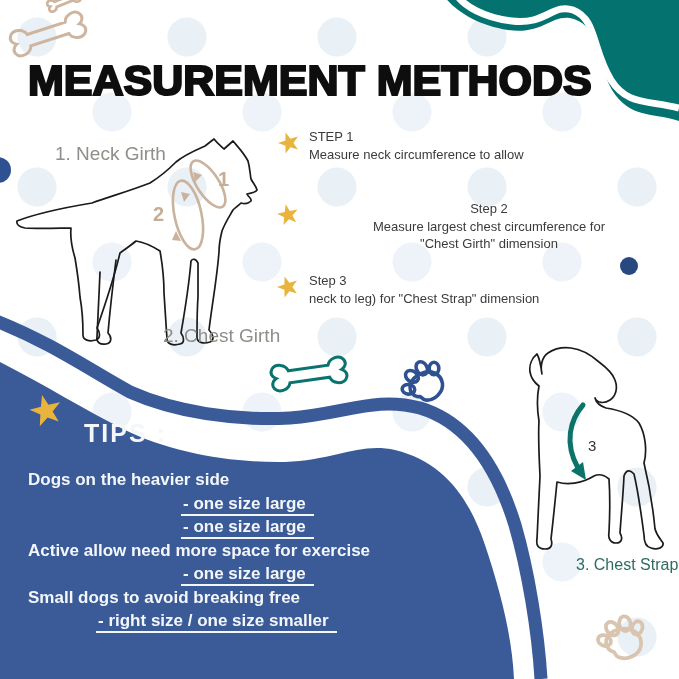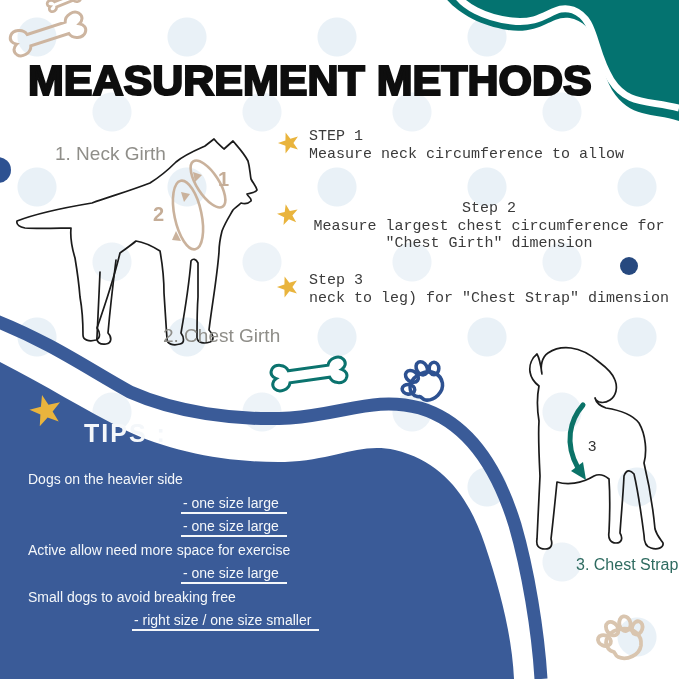--- a/index.html
+++ b/index.html
@@ -16,27 +16,27 @@
   svg{display:block;}
   .abs{position:absolute;white-space:nowrap;}
   .title{
     left:28px;top:56px;font-size:43px;font-weight:bold;color:#0e0e0e;
     letter-spacing:0px;-webkit-text-stroke:2.2px #0e0e0e;
   }
   .lbl-gray{color:#8f8e89;font-size:19px;}
   .lbl-teal{color:#2e6b60;font-size:16px;}
   .num-tan{color:#c5ad97;font-size:20px;font-weight:bold;}
   .num-dark{color:#333333;font-size:15px;}
-  .step{left:309px;width:360px;color:#3b3b3b;font-size:15px;line-height:17.5px;font-family:Liberation Mono, monospace;}
+  .step{left:309px;width:360px;color:#3b3b3b;font-size:13px;line-height:17.5px;}
   .step .h{margin:0 0 0 0;}
   .tips-head{
     left:84px;top:419px;color:#f4f7fa;font-size:25px;font-weight:bold;letter-spacing:2px;
   }
   .tips{
-    left:28px;top:468px;width:480px;color:#f4f7fa;font-size:14px;font-weight:normal;
+    left:28px;top:468px;width:480px;color:#f4f7fa;font-size:17px;font-weight:bold;
     line-height:23.5px;white-space:nowrap;
   }
   .tips .result{display:block;margin-left:153px;}
   .tips .result span{
     border-bottom:2px solid #f4f7fa;padding:0 8px 1px 2px;
   }
 </style>
 </head>
 <body>
 
@@ -127,16 +127,16 @@
 
   <div class="abs tips-head">TIPS :</div>
 
   <div class="abs tips">
     <div>Dogs on the heavier side</div>
     <div class="result"><span>- one size large</span></div>
     <div class="result"><span>- one size large</span></div>
     <div>Active allow need more space for exercise</div>
     <div class="result"><span>- one size large</span></div>
     <div>Small dogs to avoid breaking free</div>
-    <div class="result" style="margin-left:104px;"><span>- right size / one size smaller</span></div>
+    <div class="result" style="margin-left:68px;"><span>- right size / one size smaller</span></div>
   </div>
 
 </div>
 
 </body></html>

